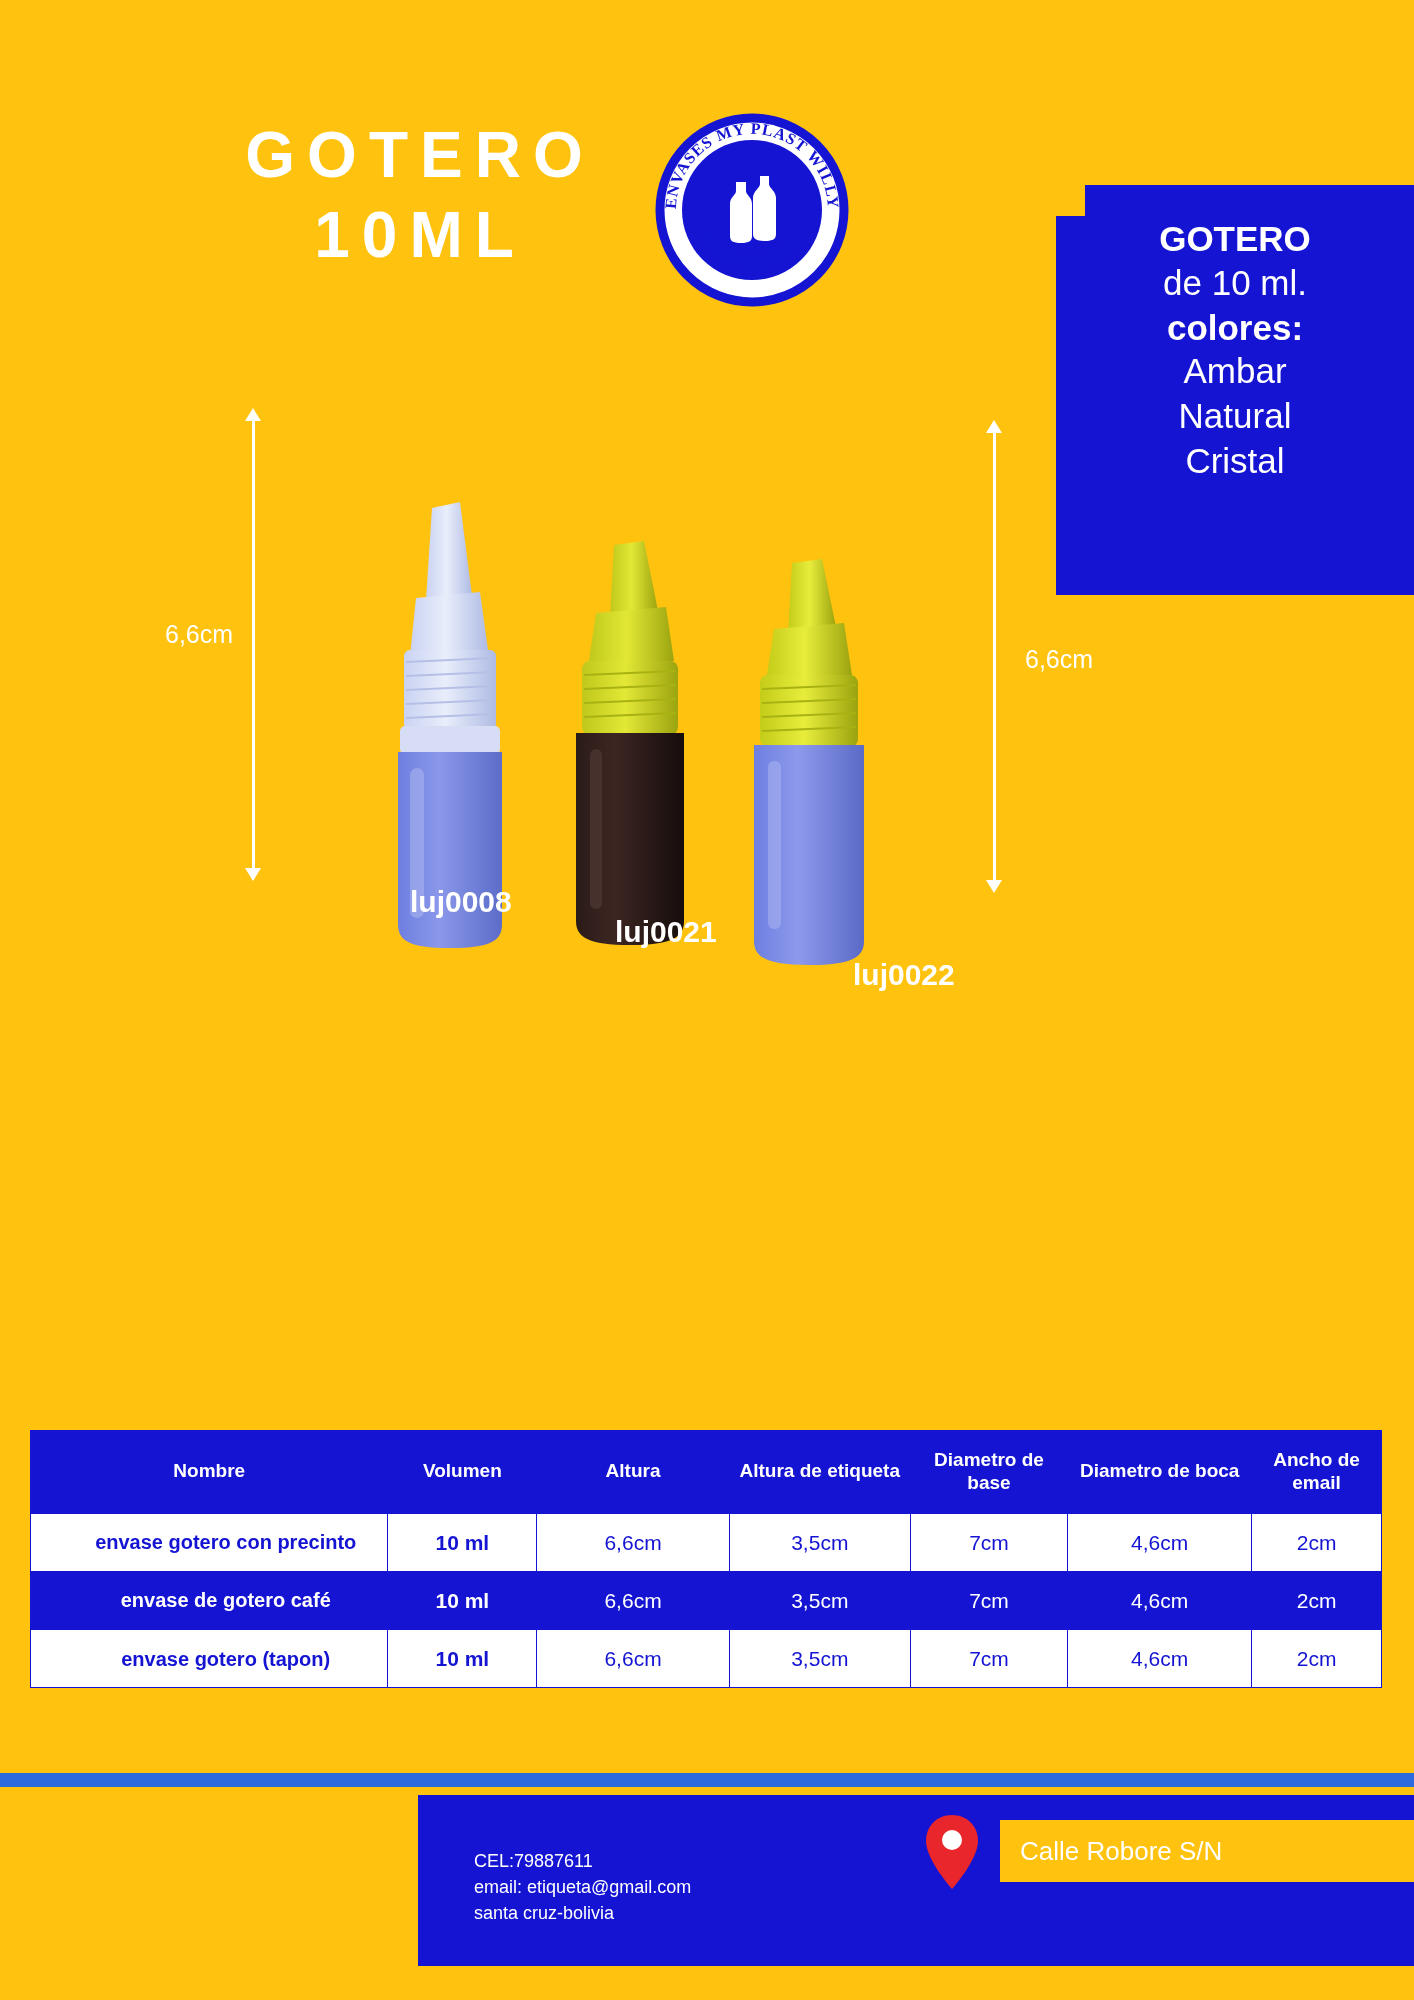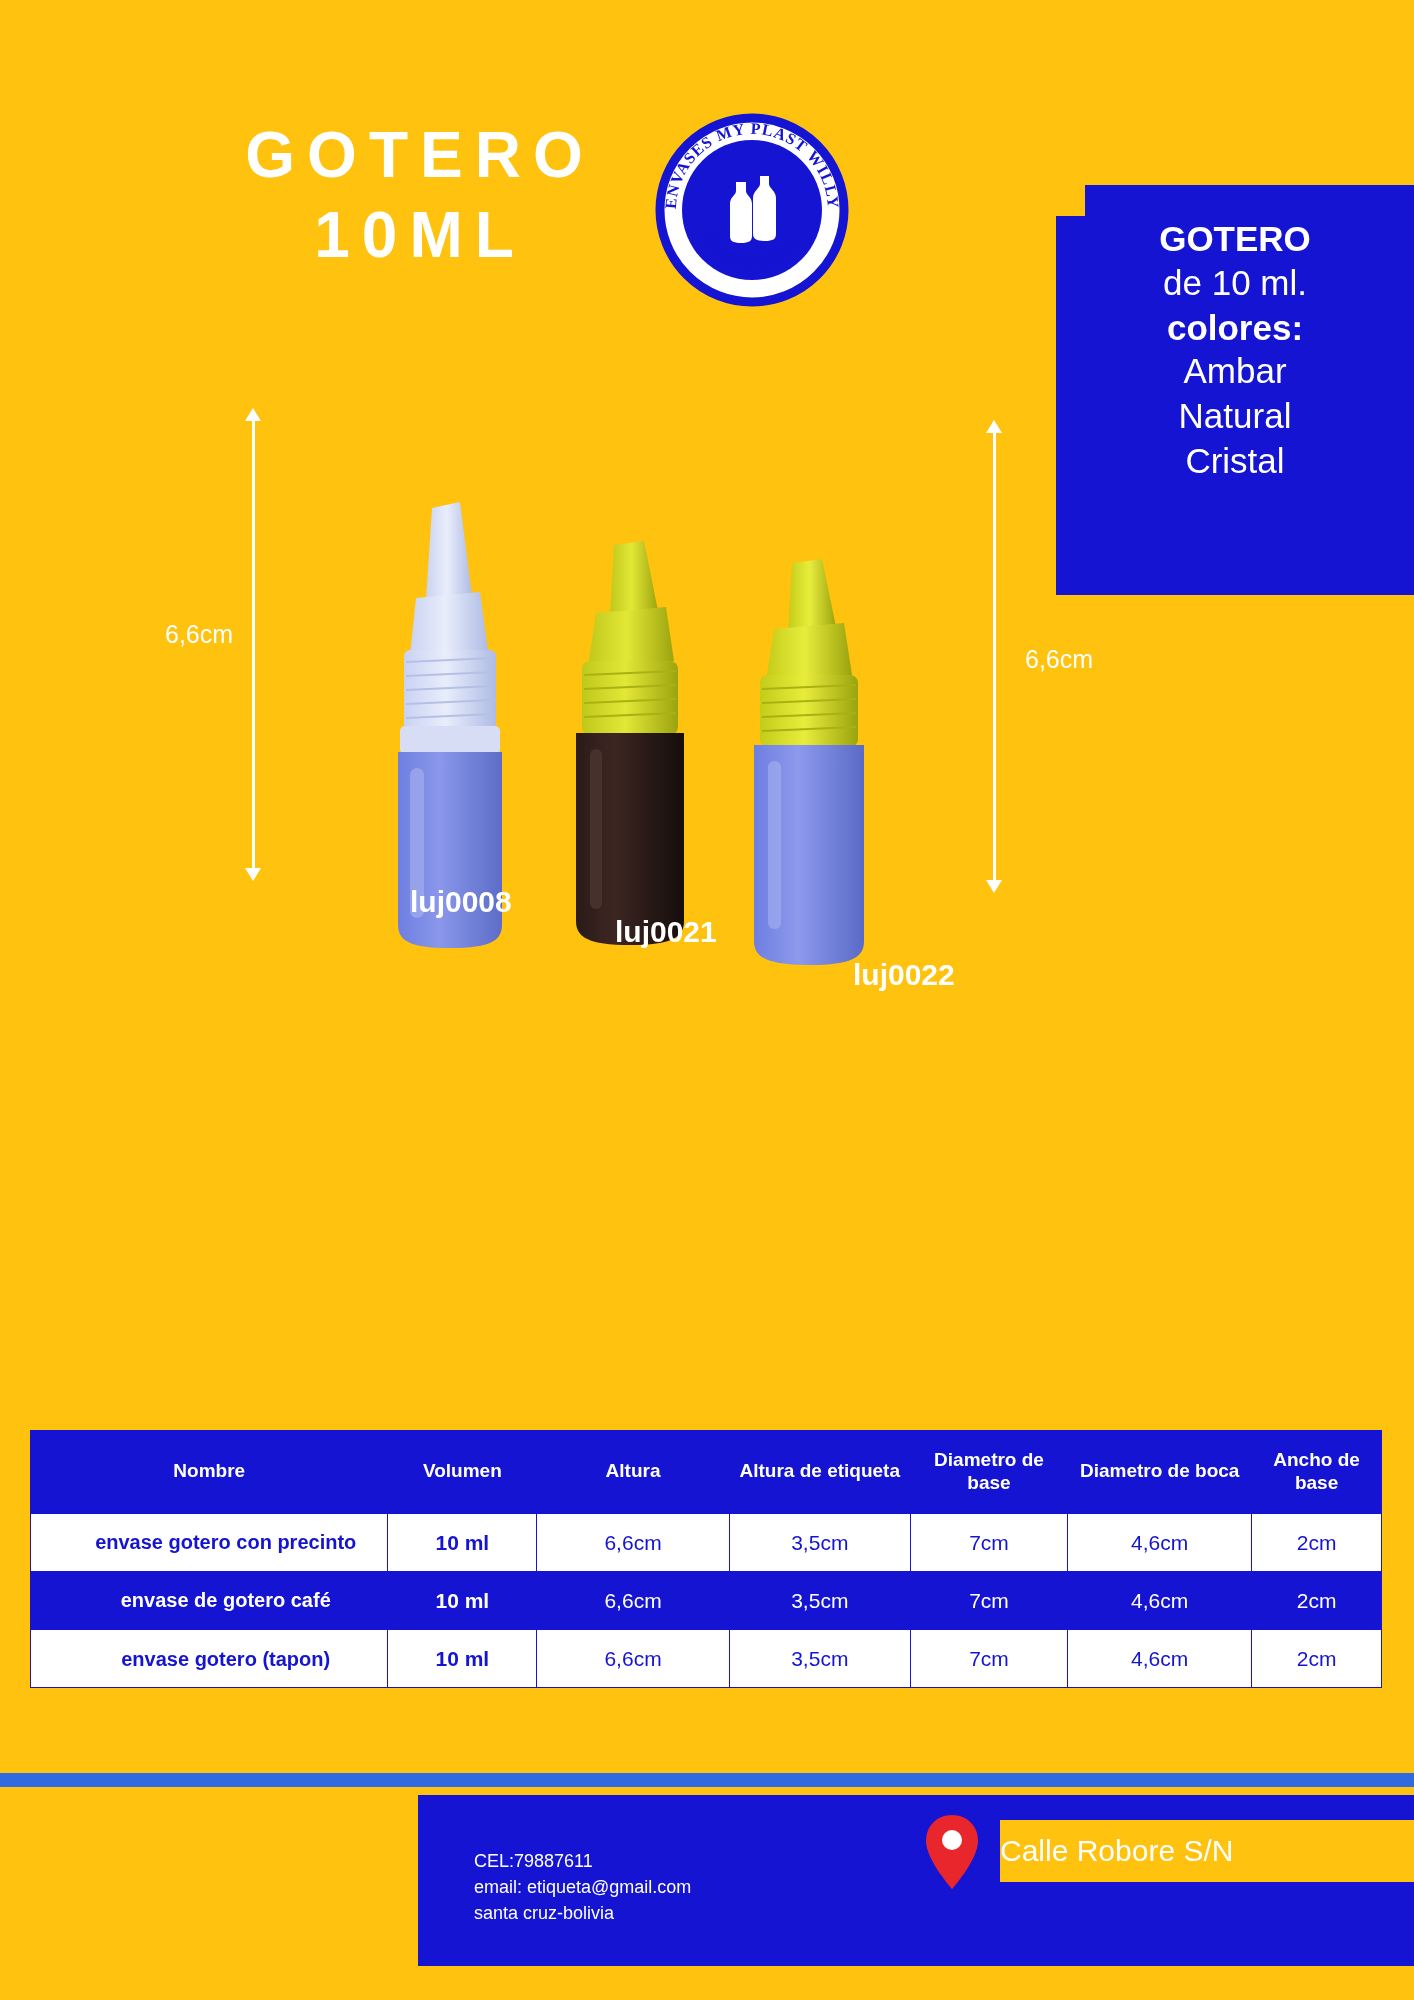--- a/index.html
+++ b/index.html
@@ -209,21 +209,22 @@
     left: 1000px;
     top: 1820px;
     width: 414px;
     height: 62px;
     background: #FFC20E;
     display: flex;
     align-items: center;
   }
   .addr-badge span {
     color: #ffffff;
-    font-size: 30px;
+    font-size: 26px;
+    padding-left: 20px;
   }
   .pin {
     position: absolute;
     left: 922px;
     top: 1812px;
     width: 60px;
     height: 80px;
   }
 </style>
 </head>
@@ -394,21 +395,21 @@
           <col class="c6">
       </colgroup>
       <thead>
         <tr>
           <th>Nombre</th>
           <th>Volumen</th>
           <th>Altura</th>
           <th>Altura de etiqueta</th>
           <th>Diametro de base</th>
           <th>Diametro de boca</th>
-          <th>Ancho de base</th>
+          <th>Ancho de email</th>
         </tr>
       </thead>
       <tbody>
         <tr>
           <td class="name">envase gotero con precinto</td>
           <td class="vol">10 ml</td>
           <td>6,6cm</td>
           <td>3,5cm</td>
           <td>7cm</td>
           <td>4,6cm</td>

